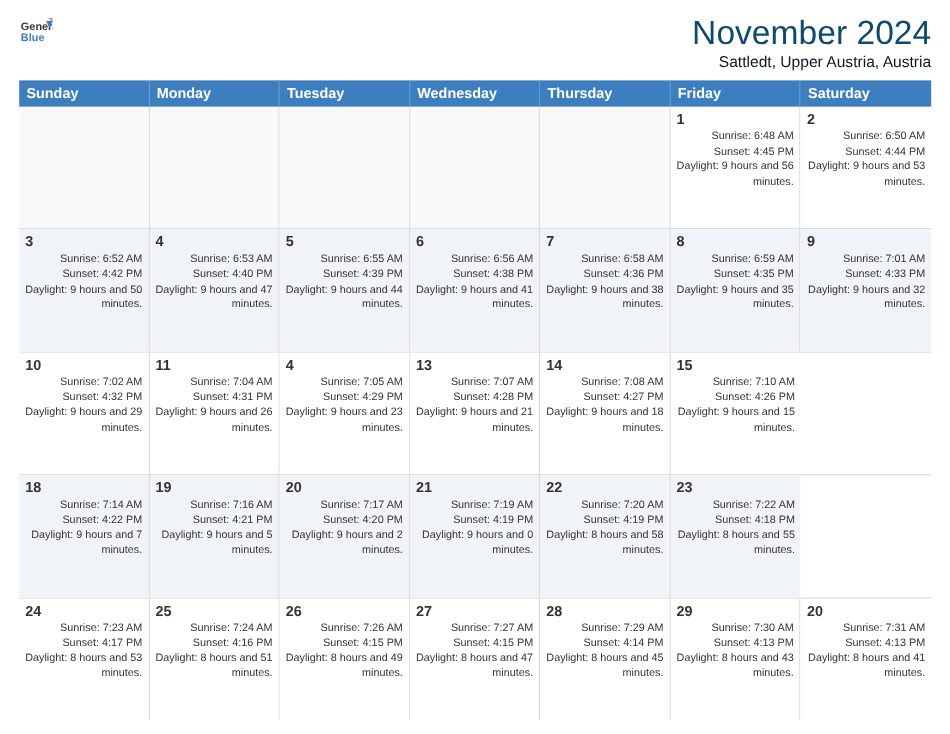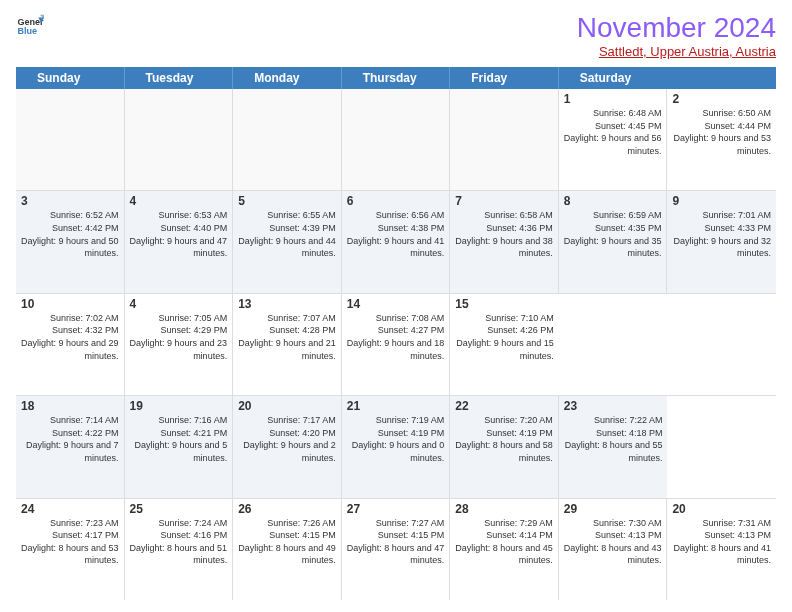--- a/index.html
+++ b/index.html
@@ -31,45 +31,43 @@
     .logo-icon {
       width: 28px;
       height: 28px;
     }
     .title-block {
       text-align: right;
     }
     .month-title {
       font-size: 28px;
       font-weight: normal;
-      color: #8b5cf6;
+      color: #0c4a6e;
     }
     .location {
       font-size: 13px;
-      color: #b91c1c;
-      text-decoration: underline;
+      color: #0f172a;
     }
     .calendar {
       flex: 1;
       display: flex;
       flex-direction: column;
     }
     .cal-header-row {
       display: grid;
       grid-template-columns: repeat(7, 1fr);
       background: #3d7ebf;
     }
     .cal-header-cell {
       color: #fff;
       font-size: 12px;
       font-weight: bold;
       padding: 4px 6px;
       text-align: left;
       border-right: 1px solid #5a9fd4;
-      margin-left: 15px;
     }
     .cal-header-cell:last-child { border-right: none; }
     .cal-body {
       flex: 1;
       display: flex;
       flex-direction: column;
     }
     .cal-row {
       display: grid;
       grid-template-columns: repeat(7, 1fr);
@@ -118,22 +116,23 @@
     </div>
     <div class="title-block">
       <div class="month-title">November 2024</div>
       <div class="location">Sattledt, Upper Austria, Austria</div>
     </div>
   </div>
 
   <div class="calendar">
     <div class="cal-header-row">
       <div class="cal-header-cell">Sunday</div>
+      <div class="cal-header-cell">Monday</div>
       <div class="cal-header-cell">Tuesday</div>
-      <div class="cal-header-cell">Monday</div>
+      <div class="cal-header-cell">Wednesday</div>
       <div class="cal-header-cell">Thursday</div>
       <div class="cal-header-cell">Friday</div>
       <div class="cal-header-cell">Saturday</div>
     </div>
     <div class="cal-body" id="cal-body">
     <div class="cal-row">
           <div class="cal-cell empty"></div>
           <div class="cal-cell empty"></div>
           <div class="cal-cell empty"></div>
           <div class="cal-cell empty"></div>
@@ -176,20 +175,24 @@
             <span class="day-num">9</span>
             <div class="info">Sunrise: 7:01 AM<br>Sunset: 4:33 PM<br>Daylight: 9 hours and 32 minutes.</div>
           </div>
         </div>
         <div class="cal-row">
           <div class="cal-cell">
             <span class="day-num">10</span>
             <div class="info">Sunrise: 7:02 AM<br>Sunset: 4:32 PM<br>Daylight: 9 hours and 29 minutes.</div>
           </div>
           <div class="cal-cell">
+            <span class="day-num">11</span>
+            <div class="info">Sunrise: 7:04 AM<br>Sunset: 4:31 PM<br>Daylight: 9 hours and 26 minutes.</div>
+          </div>
+          <div class="cal-cell">
             <span class="day-num">4</span>
             <div class="info">Sunrise: 7:05 AM<br>Sunset: 4:29 PM<br>Daylight: 9 hours and 23 minutes.</div>
           </div>
           <div class="cal-cell">
             <span class="day-num">13</span>
             <div class="info">Sunrise: 7:07 AM<br>Sunset: 4:28 PM<br>Daylight: 9 hours and 21 minutes.</div>
           </div>
           <div class="cal-cell">
             <span class="day-num">14</span>
             <div class="info">Sunrise: 7:08 AM<br>Sunset: 4:27 PM<br>Daylight: 9 hours and 18 minutes.</div>

